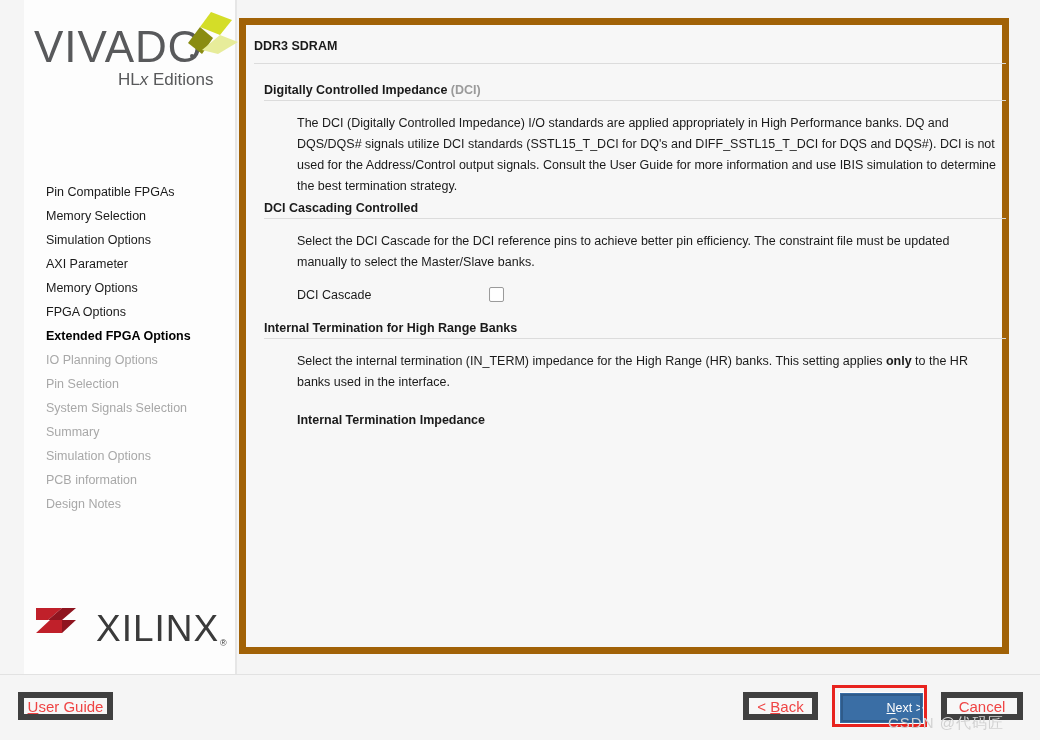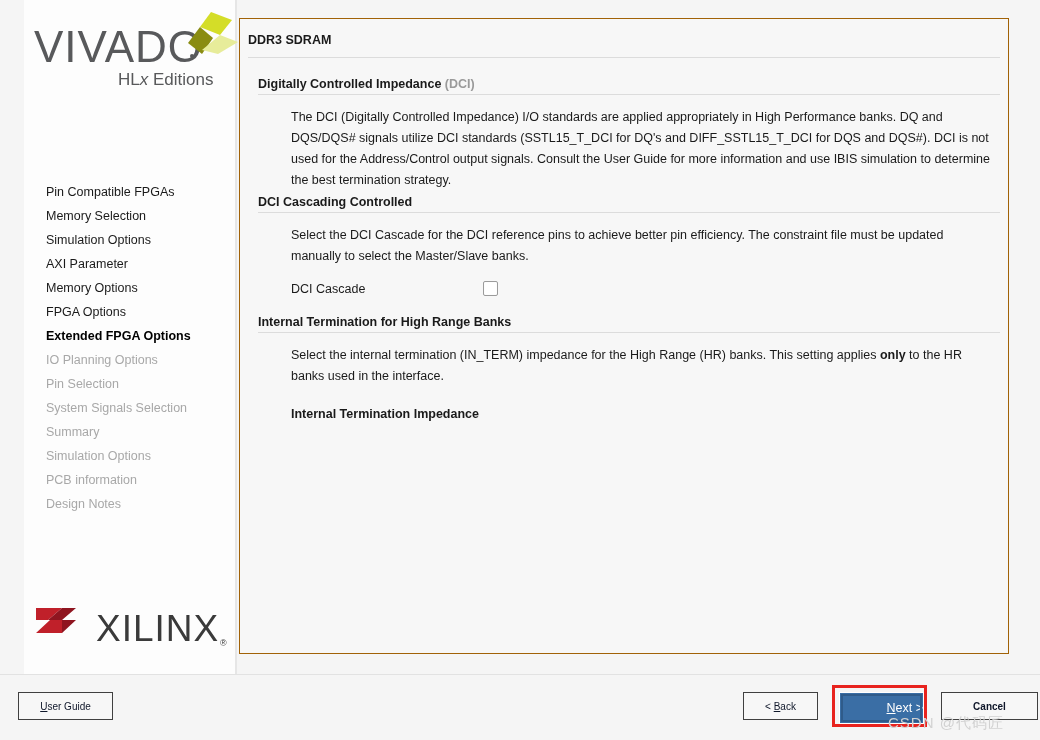--- a/index.html
+++ b/index.html
@@ -65,21 +65,21 @@
   .xilinx-reg {
     position: absolute; left: 188px; top: 36px;
     font-size: 9px; color: #3a3a3a;
   }
 
   
   #panel {
     position: absolute; left: 239px; top: 18px;
     width: 770px; height: 636px;
     background: #f7f7f7;
-    border: 1px solid #a16207;
+    border: 7px solid #a16207;
     box-sizing: border-box;
   }
   #panel-title {
     position: absolute; left: 8px; top: 14px;
     font-size: 12.5px; font-weight: bold; color: #1a1a1a;
   }
   #panel-title-rule {
     position: absolute; left: 8px; top: 38px;
     width: 752px; height: 1px; background: #dcdcdc;
   }
@@ -133,30 +133,30 @@
 
   
   #footer-rule {
     position: absolute; left: 0; top: 674px;
     width: 1040px; height: 1px; background: #e2e2e2;
   }
   .btn {
     position: absolute;
     height: 28px;
     background: #f7f7f7;
-    border: 1px solid #404040;
-    box-sizing: border-box;
-    font-size: 10px; color: #0f172a;
+    border: 6px solid #404040;
+    box-sizing: border-box;
+    font-size: 15px; color: #ef4444;
     display: flex; align-items: center; justify-content: center;
     cursor: pointer;
   }
   .btn u { text-decoration: underline; }
   #btn-user-guide { left: 18px; top: 692px; width: 95px; }
   #btn-back { left: 743px; top: 692px; width: 75px; }
-  #btn-cancel { left: 941px; top: 692px; width: 97px; font-weight: bold; }
+  #btn-cancel { left: 941px; top: 692px; width: 82px; }
 
   #next-wrap {
     position: absolute; left: 832px; top: 685px;
     width: 95px; height: 42px;
     border: 3px solid #e8231e;
     box-sizing: border-box;
   }
   #btn-next {
     position: absolute; left: 4px; top: 4px;
     width: 85px; height: 32px;

